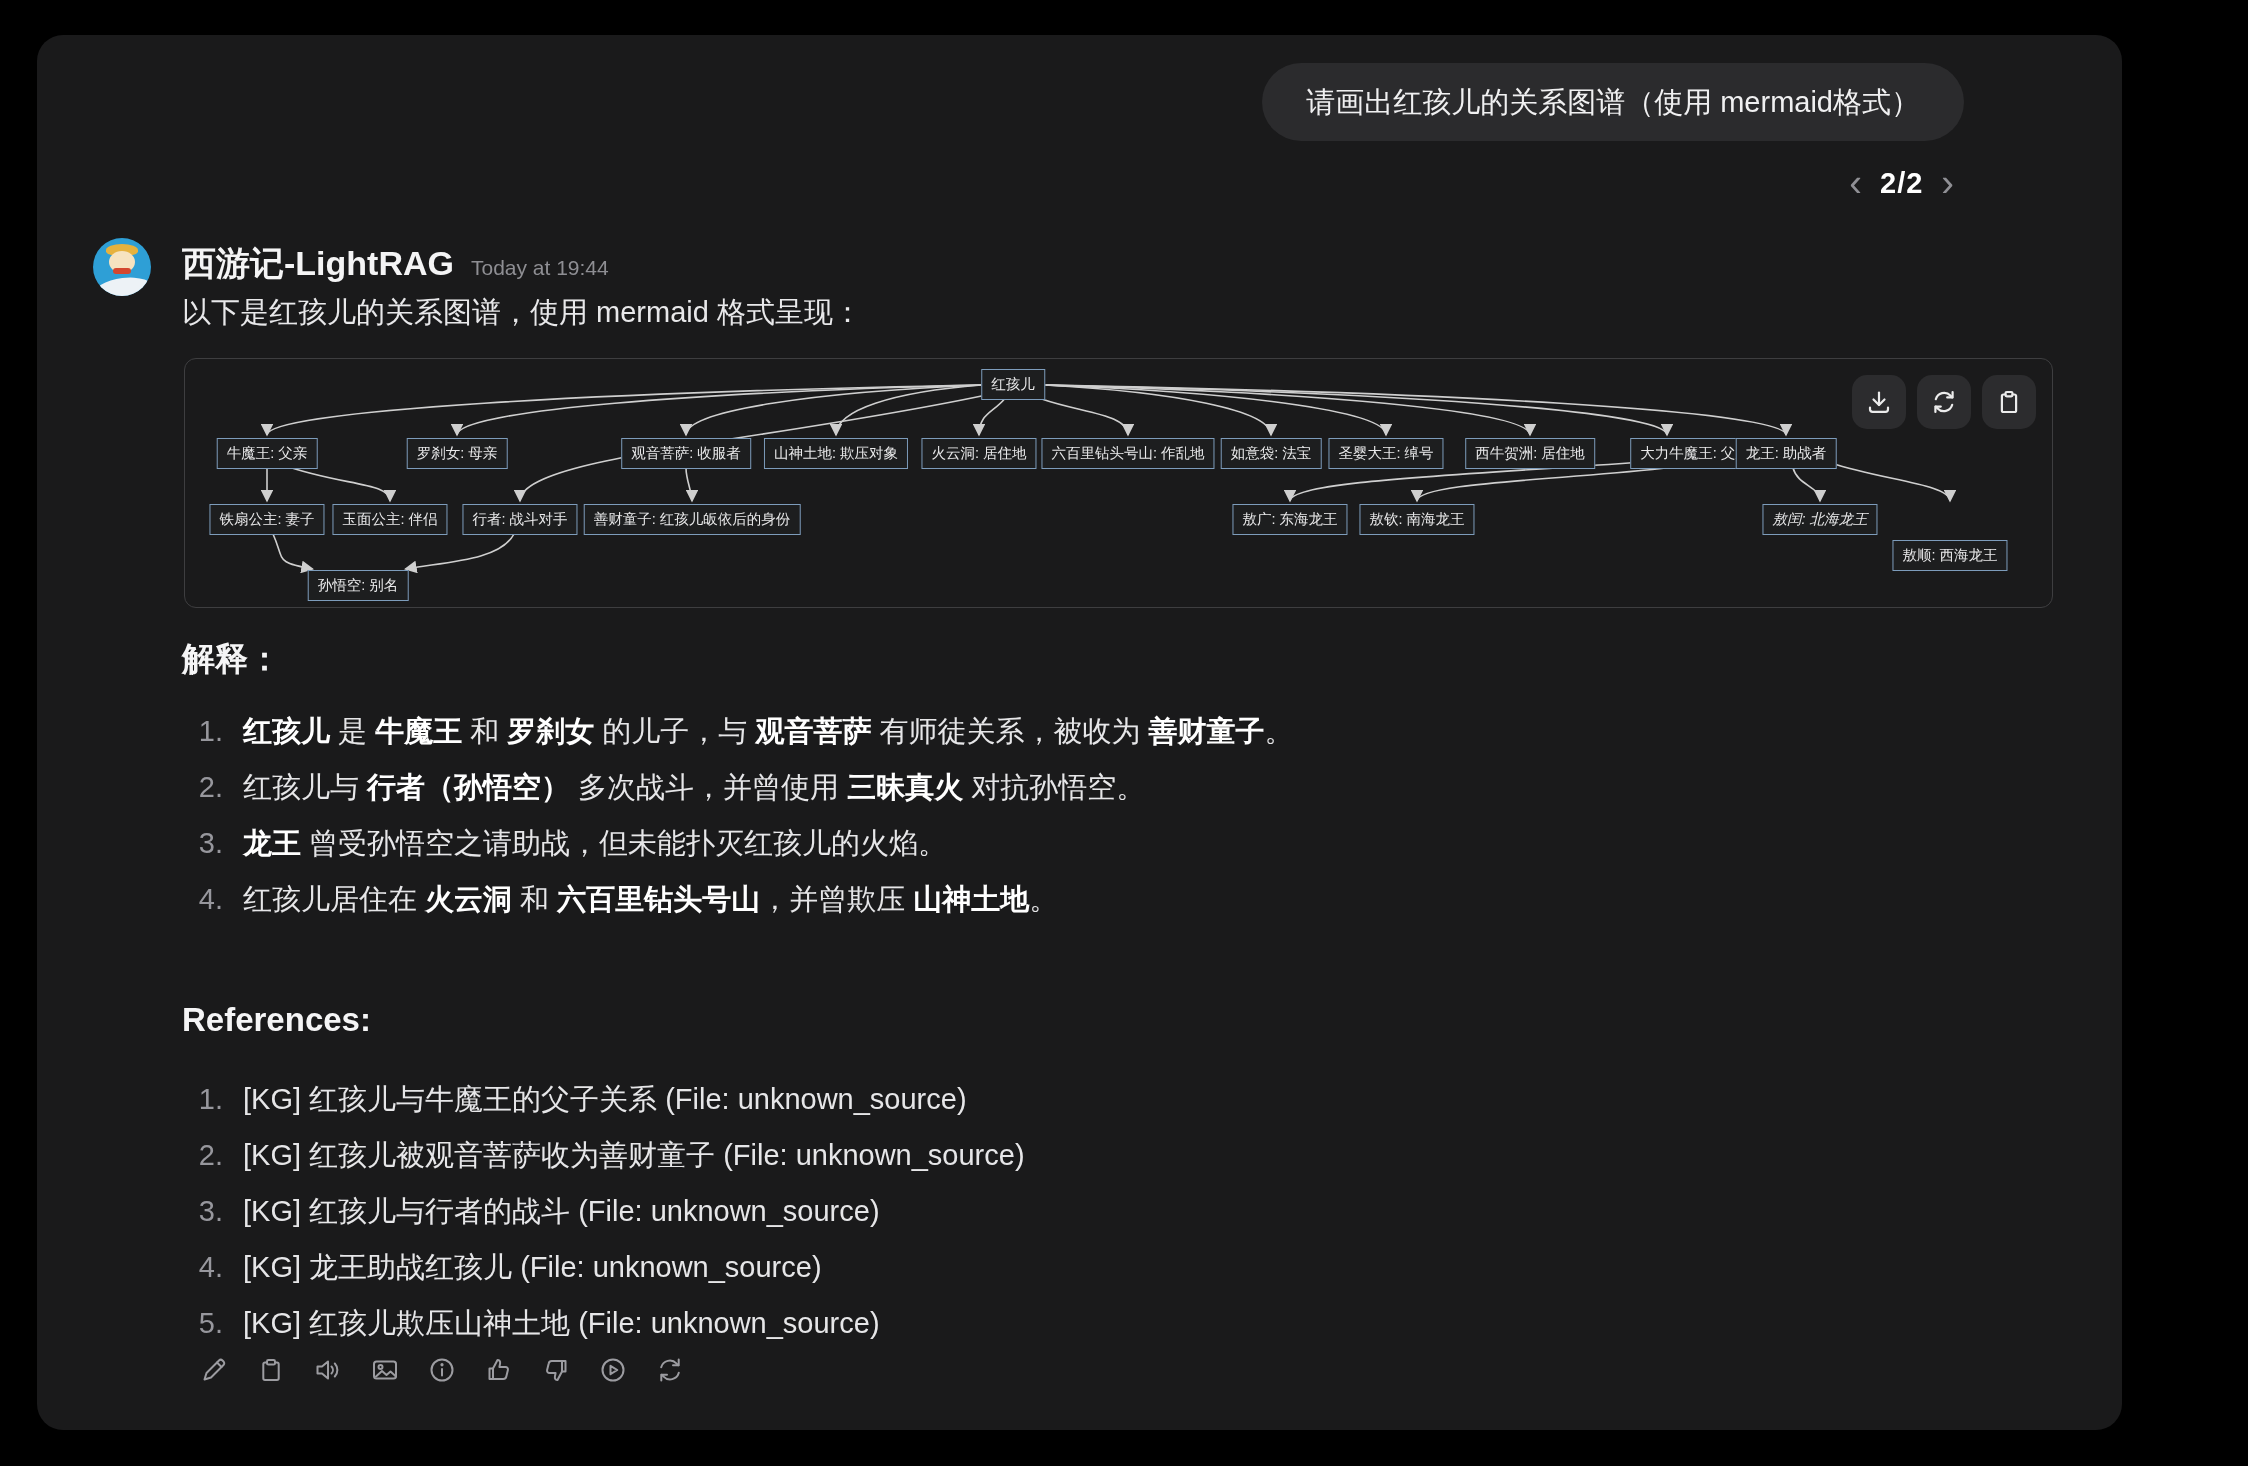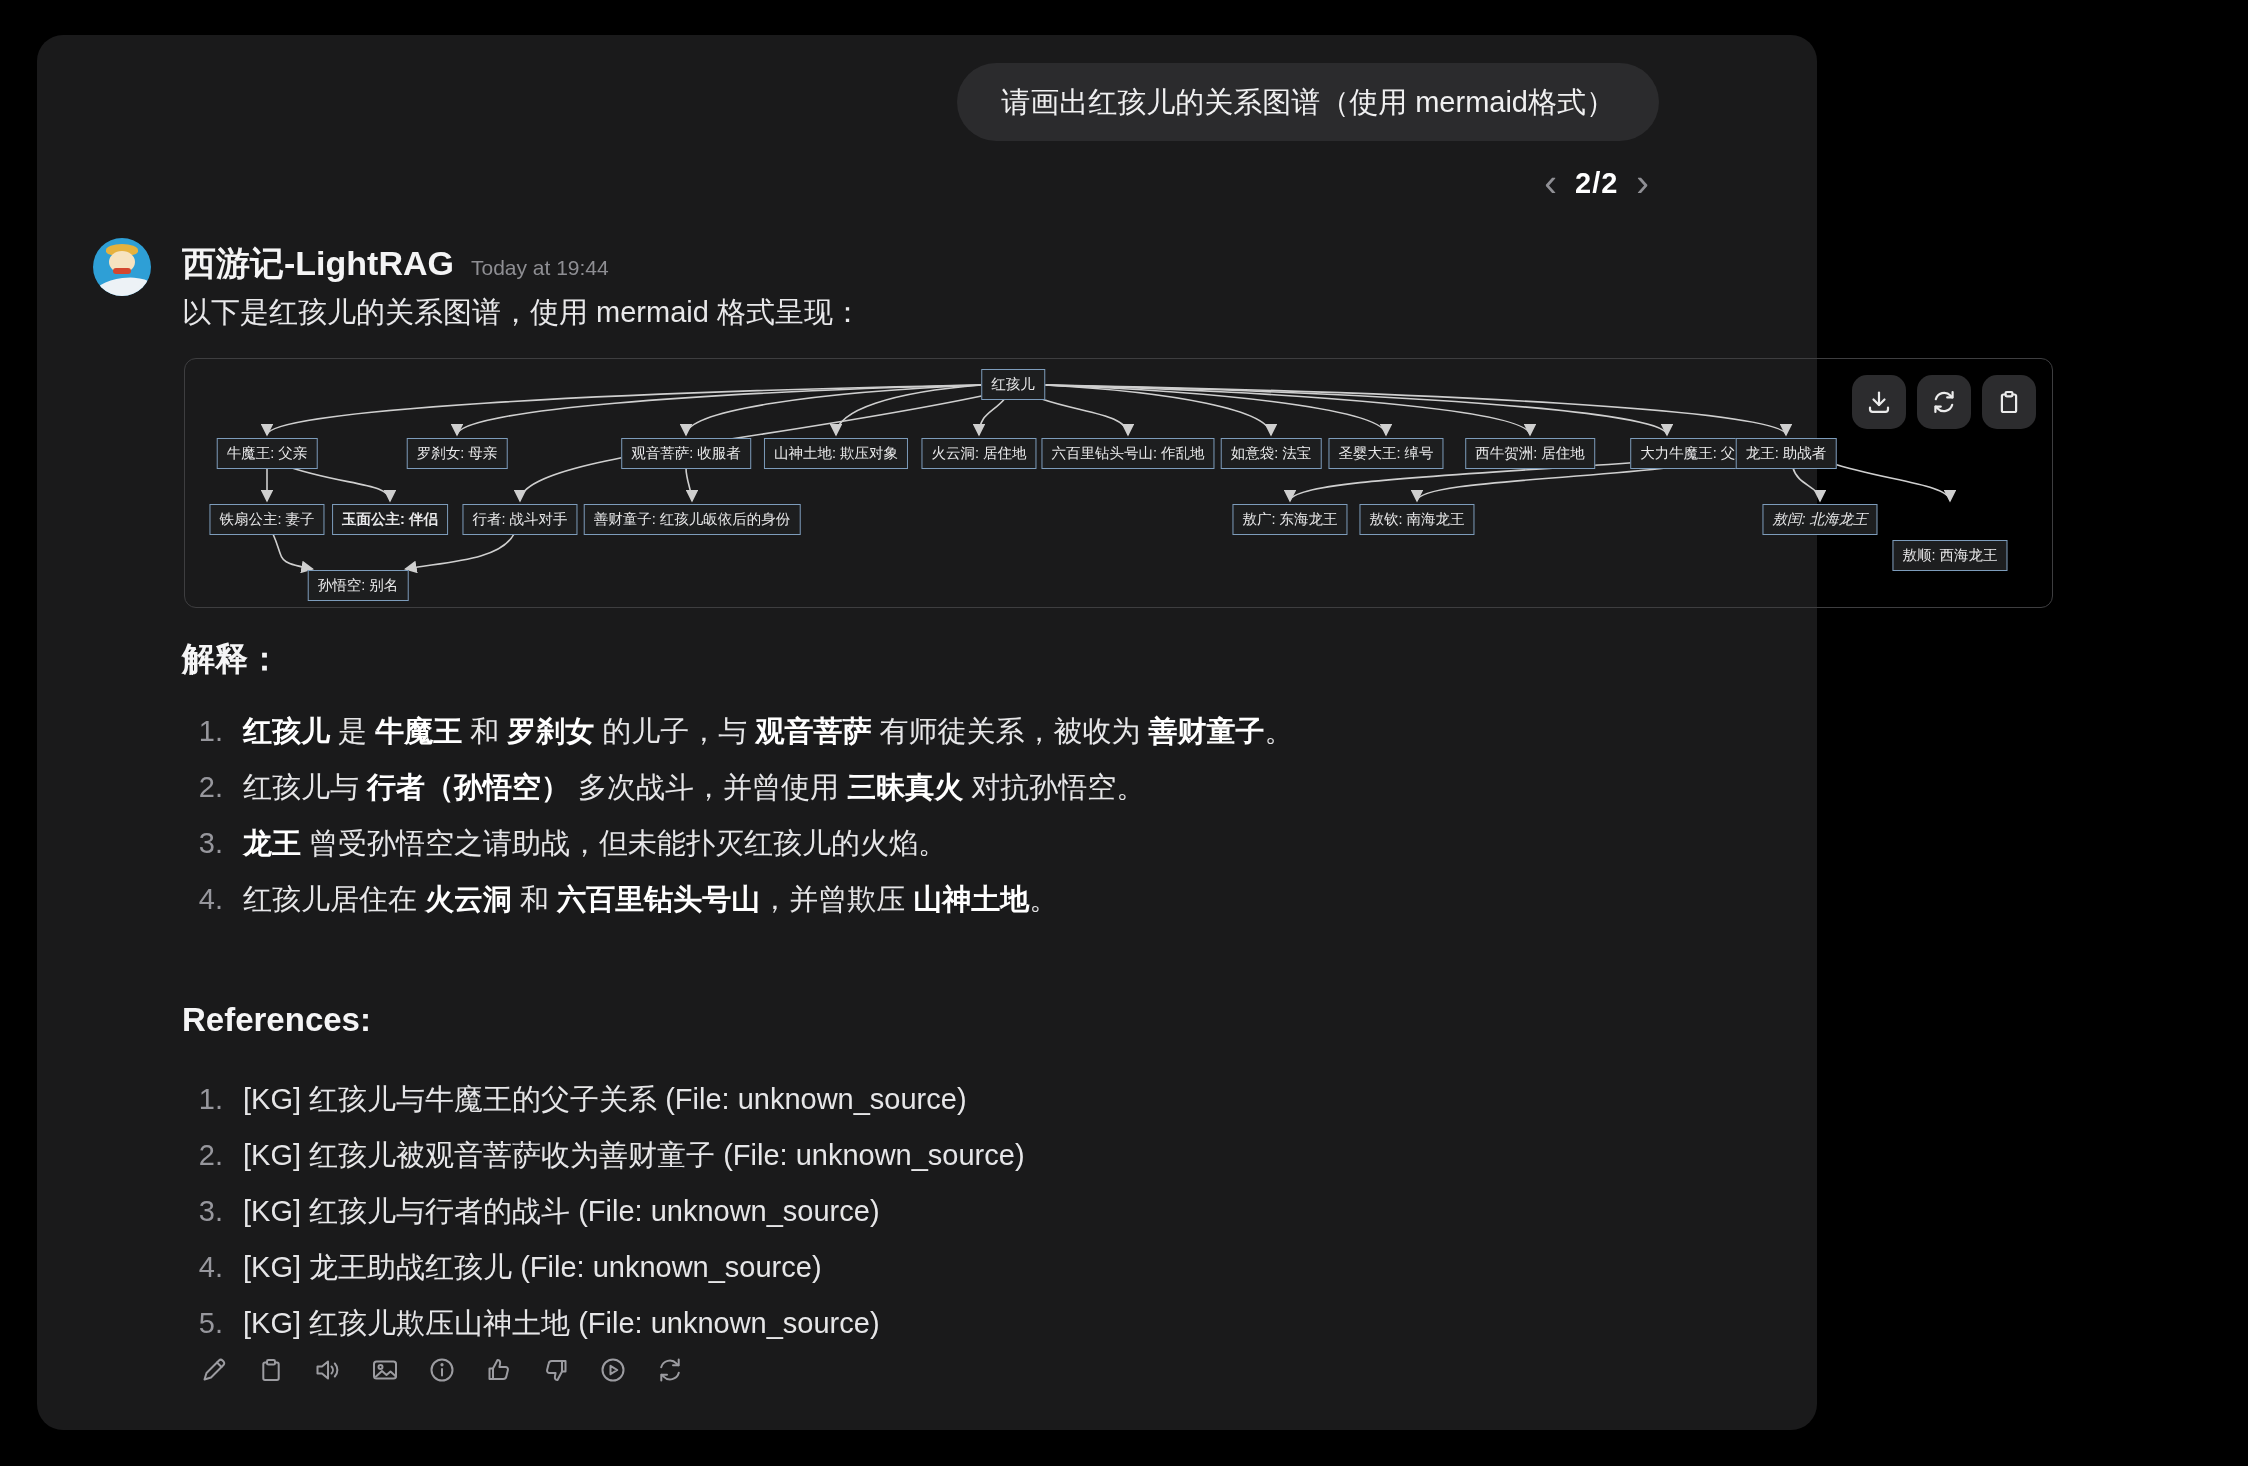--- a/index.html
+++ b/index.html
@@ -2,21 +2,21 @@
 <html><head>
 <meta charset="utf-8">
 <style>
   * { margin:0; padding:0; box-sizing:border-box; }
   html,body { background:#000; }
   body {
     width:2248px; height:1466px; position:relative; overflow:hidden;
     font-family:"Liberation Sans", sans-serif;
   }
   .panel {
-    position:absolute; left:37px; top:35px; width:1780px; height:1395px;
+    position:absolute; left:37px; top:35px; width:2085px; height:1395px;
     background:#1a1a1b; border-radius:26px;
   }
   
   .user-bubble {
     position:absolute; top:28px; right:158px; height:78px; line-height:78px;
     background:#2b2b2d; border-radius:39px; padding:0 44px;
     font-size:29px; color:#f0f0f1; white-space:nowrap;
   }
   
   .pager { position:absolute; top:128px; right:168px; display:flex; align-items:center; gap:18px; height:40px; }
@@ -134,21 +134,21 @@
         <div class="dg-node" style="left: 501px; top: 79px;">观音菩萨: 收服者</div>
         <div class="dg-node" style="left: 651px; top: 79px;">山神土地: 欺压对象</div>
         <div class="dg-node" style="left: 794px; top: 79px;">火云洞: 居住地</div>
         <div class="dg-node" style="left: 943px; top: 79px;">六百里钻头号山: 作乱地</div>
         <div class="dg-node" style="left: 1086px; top: 79px;">如意袋: 法宝</div>
         <div class="dg-node" style="left: 1201px; top: 79px;">圣婴大王: 绰号</div>
         <div class="dg-node" style="left: 1345px; top: 79px;">西牛贺洲: 居住地</div>
         <div class="dg-node" style="left: 1482px; top: 79px; margin-left: 28px;">大力牛魔王: 父亲</div>
         <div class="dg-node" style="left: 1601px; top: 79px;">龙王: 助战者</div>
         <div class="dg-node" style="left: 82px; top: 145px;">铁扇公主: 妻子</div>
-        <div class="dg-node" style="left: 205px; top: 145px; font-weight: bold;">玉面公主: 伴侣</div>
+        <div class="dg-node" style="left: 205px; top: 145px;">玉面公主: 伴侣</div>
         <div class="dg-node" style="left: 335px; top: 145px;">行者: 战斗对手</div>
         <div class="dg-node" style="left: 507px; top: 145px;">善财童子: 红孩儿皈依后的身份</div>
         <div class="dg-node" style="left: 1105px; top: 145px;">敖广: 东海龙王</div>
         <div class="dg-node" style="left: 1232px; top: 145px;">敖钦: 南海龙王</div>
         <div class="dg-node" style="left: 1635px; top: 145px; font-style: italic;">敖闰: 北海龙王</div>
         <div class="dg-node" style="left: 1765px; top: 145px; margin-top: 36px;">敖顺: 西海龙王</div>
         <div class="dg-node" style="left: 173px; top: 211px;">孙悟空: 别名</div>
       </div>
     <div class="dg-toolbar">
       <div class="dg-btn">

